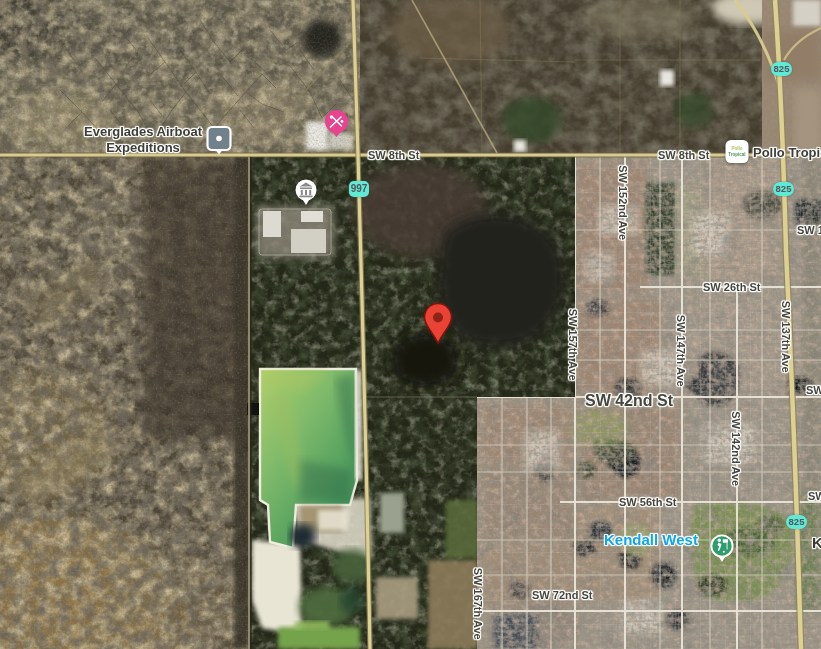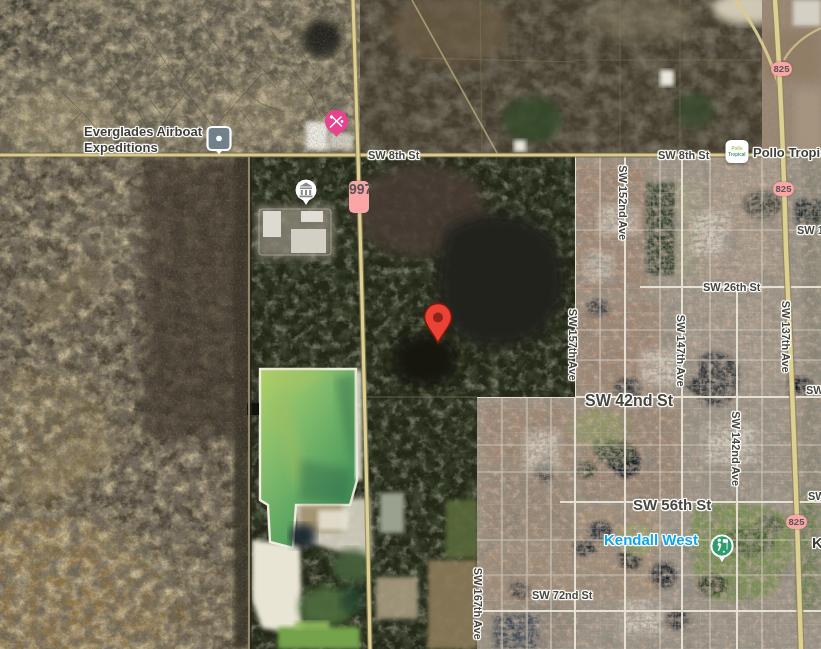--- a/index.html
+++ b/index.html
@@ -3,21 +3,21 @@
 <meta charset="utf-8">
 <style>
 html,body{margin:0;padding:0;}
 #map{position:relative;width:821px;height:649px;overflow:hidden;background:#32362b;font-family:"Liberation Sans",sans-serif;}
 #map svg.base{position:absolute;left:0;top:0;}
 .lbl{position:absolute;font-family:"Liberation Sans",sans-serif;font-weight:bold;color:#3e3e38;white-space:pre;line-height:1.22;
  text-shadow:0 1px 1px #fff,1px 0 1px #fff,-1px 0 1px #fff,0 -1px 1px #fff,1px 1px 1px #fff,-1px -1px 1px #fff,1px -1px 1px #fff,-1px 1px 1px #fff;}
 .lblw{position:absolute;font-family:"Liberation Sans",sans-serif;font-weight:bold;color:#fdfdfd;white-space:pre;line-height:1.22;
  text-shadow:0 1px 2px rgba(40,40,40,.9),1px 0 2px rgba(40,40,40,.9),-1px 0 2px rgba(40,40,40,.9),0 -1px 2px rgba(40,40,40,.9);}
 .vert{transform-origin:center center;transform:rotate(90deg);}
-.shield{position:absolute;background:#fca5a5;border-radius:7px;color:#55555a;font-weight:bold;font-family:"Liberation Sans",sans-serif;
+.shield{position:absolute;background:#5eead4;border-radius:7px;color:#55555a;font-weight:bold;font-family:"Liberation Sans",sans-serif;
  text-align:center;box-shadow:0 0 2px rgba(80,80,80,.6);}
 .wm{position:absolute;left:3px;top:318px;font-size:12.5px;color:rgba(235,235,235,.55);font-family:"Liberation Sans",sans-serif;letter-spacing:.5px;}
 </style>
 </head>
 <body>
 <div id="map">
 <svg class="base" width="821" height="649" viewBox="0 0 821 649">
 <defs>
 <filter id="fTanW" x="0" y="0" width="100%" height="100%">
           <feTurbulence type="fractalNoise" baseFrequency="0.07 0.075" numOctaves="5" seed="11"></feTurbulence>
@@ -386,30 +386,30 @@
 <rect x="726.6" y="542.5" width="0.9" height="7"></rect>
 <circle cx="719.3" cy="540.3" r="1.7"></circle>
 <path d="M718.4 542.5 L721.4 544 L720.4 548 L719 551 L717.7 550.6 L719.2 546.5 L717.4 545 Z"></path>
 <circle cx="723.8" cy="551.8" r="1.0"></circle>
 </g>
 </svg>
 
 <div class="shield" style="left:771px;top:62px;width:21px;height:14px;font-size:9.5px;line-height:14px;border-radius:7px;">825</div>
 <div class="shield" style="left:773px;top:182px;width:21px;height:14px;font-size:9.5px;line-height:14px;border-radius:7px;">825</div>
 <div class="shield" style="left:786px;top:515px;width:21px;height:14px;font-size:9.5px;line-height:14px;border-radius:7px;">825</div>
-<div class="shield" style="left:349px;top:181px;width:20px;height:32px;font-size:14px;line-height:16px;border-radius:5px;">997</div>
-
-<div class="lbl" style="left:84px;top:124px;width:118px;text-align:left;font-size:13px;">Everglades Airboat
+<div class="shield" style="left:349px;top:181px;width:20px;height:16px;font-size:10px;line-height:16px;border-radius:5px;">997</div>
+
+<div class="lbl" style="left:84px;top:124px;width:118px;text-align:center;font-size:13px;">Everglades Airboat
 Expeditions</div>
 <div class="lbl" style="left:368px;top:149px;font-size:11px;color:#46463e;">SW 8th St</div>
 <div class="lbl" style="left:658px;top:149px;font-size:11px;color:#46463e;">SW 8th St</div>
 <div class="lbl" style="left:753px;top:145px;font-size:13px;">Pollo Tropic</div>
 <div class="lbl" style="left:703px;top:281px;font-size:11px;color:#46463e;">SW 26th St</div>
 <div class="lbl" style="left:585px;top:391px;font-size:16px;color:#46463e;">SW 42nd St</div>
-<div class="lbl" style="left:633px;top:496px;font-size:15px;color:#46463e;">SW 56th St</div>
+<div class="lbl" style="left:619px;top:496px;font-size:11px;color:#46463e;">SW 56th St</div>
 <div class="lbl" style="left:532px;top:589px;font-size:11px;color:#46463e;">SW 72nd St</div>
 <div class="lbl vert" style="left:585px;top:196px;font-size:11px;color:#46463e;">SW 152nd Ave</div>
 <div class="lbl vert" style="left:536px;top:338px;font-size:11px;color:#46463e;">SW 157th Ave</div>
 <div class="lbl vert" style="left:644px;top:344px;font-size:11px;color:#46463e;">SW 147th Ave</div>
 <div class="lbl vert" style="left:749px;top:330px;font-size:11px;color:#46463e;">SW 137th Ave</div>
 <div class="lbl vert" style="left:698px;top:442px;font-size:11px;color:#46463e;">SW 142nd Ave</div>
 <div class="lbl vert" style="left:441px;top:597px;font-size:11px;color:#46463e;">SW 167th Ave</div>
 <div class="lbl" style="left:797px;top:224px;font-size:11px;color:#46463e;">SW 12</div>
 <div class="lbl" style="left:806px;top:384px;font-size:11px;color:#46463e;">SW 4</div>
 <div class="lbl" style="left:808px;top:490px;font-size:11px;color:#46463e;">SW 8</div>

